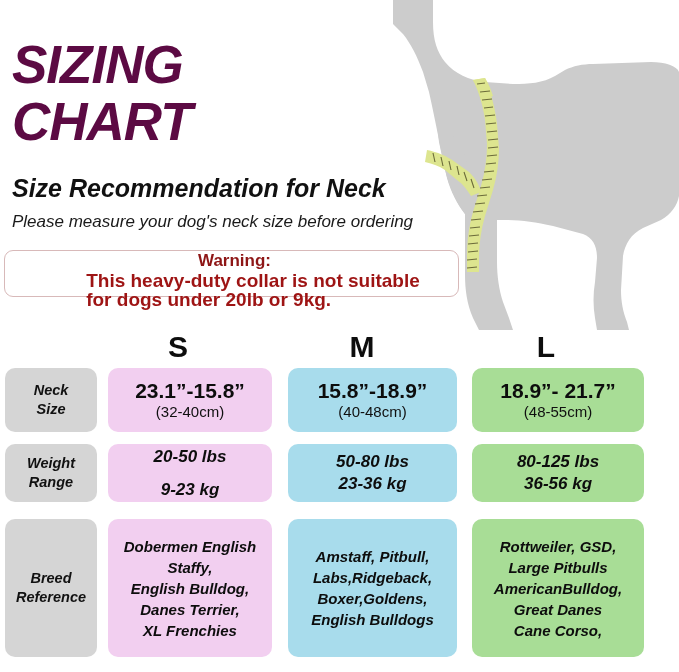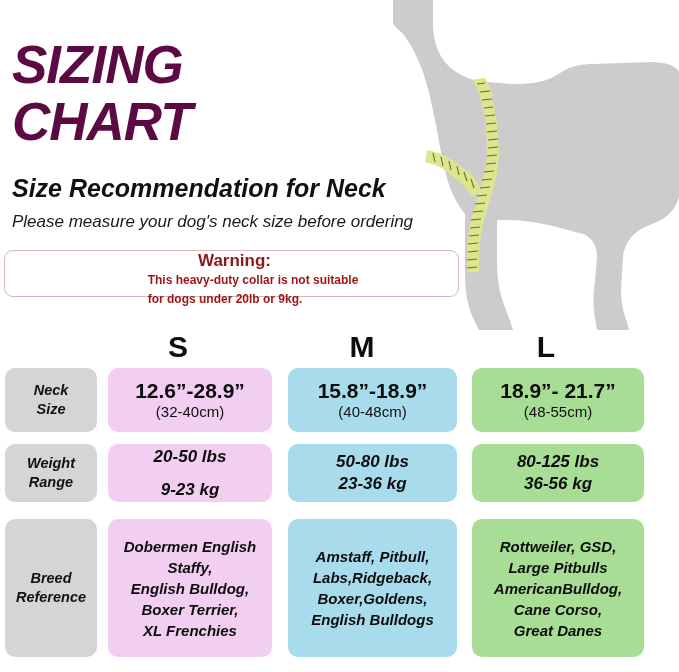--- a/index.html
+++ b/index.html
@@ -86,21 +86,21 @@
   .warn-label {
     font-weight: bold;
     font-size: 17px;
     color: #8e1616;
     padding-left: 14px;
     padding-right: 8px;
     white-space: nowrap;
   }
   .warn-text {
     font-weight: bold;
-    font-size: 12px;
+    font-size: 19px;
     line-height: 19px;
     color: #9e1414;
     margin-left: 43px;
   }
   .warn-text div { white-space: nowrap; }
 
   
   #size-table {
     position: absolute;
     left: 0px;
@@ -331,21 +331,21 @@
       <div class="size-header" style="left:332px; width:60px;">M</div>
       <div class="size-header" style="left:516px; width:60px;">L</div>
     </div>
 
     <div class="trow" style="height:78px;">
       <div class="cell cell-label" style="left:5px; top:4px; width:92px; height:64px;">
         <div>Neck</div>
         <div>Size</div>
       </div>
       <div class="cell cell-s" style="left:108px; top:4px; width:164px; height:64px;">
-        <div class="neck-main">12.6”-28.9”</div>
+        <div class="neck-main">23.1”-15.8”</div>
         <div class="neck-sub">(32-40cm)</div>
       </div>
       <div class="cell cell-m" style="left:288px; top:4px; width:169px; height:64px;">
         <div class="neck-main">15.8”-18.9”</div>
         <div class="neck-sub">(40-48cm)</div>
       </div>
       <div class="cell cell-l" style="left:472px; top:4px; width:172px; height:64px;">
         <div class="neck-main">18.9”- 21.7”</div>
         <div class="neck-sub">(48-55cm)</div>
       </div>
@@ -372,32 +372,32 @@
 
     <div class="trow" style="height:150px;">
       <div class="cell cell-label" style="left:5px; top:0px; width:92px; height:138px;">
         <div>Breed</div>
         <div>Reference</div>
       </div>
       <div class="cell cell-s" style="left:108px; top:0px; width:164px; height:138px;">
         <div class="breed-line">Dobermen English</div>
         <div class="breed-line">Staffy,</div>
         <div class="breed-line">English Bulldog,</div>
-        <div class="breed-line">Boxer Terrier,</div>
+        <div class="breed-line">Danes Terrier,</div>
         <div class="breed-line">XL Frenchies</div>
       </div>
       <div class="cell cell-m" style="left:288px; top:0px; width:169px; height:138px;">
         <div class="breed-line">Amstaff, Pitbull,</div>
         <div class="breed-line">Labs,Ridgeback,</div>
         <div class="breed-line">Boxer,Goldens,</div>
         <div class="breed-line">English Bulldogs</div>
       </div>
       <div class="cell cell-l" style="left:472px; top:0px; width:172px; height:138px;">
         <div class="breed-line">Rottweiler, GSD,</div>
         <div class="breed-line">Large Pitbulls</div>
         <div class="breed-line">AmericanBulldog,</div>
+        <div class="breed-line">Great Danes</div>
         <div class="breed-line">Cane Corso,</div>
-        <div class="breed-line">Great Danes</div>
       </div>
     </div>
 
   </div>
 </div>
 
 </body></html>

